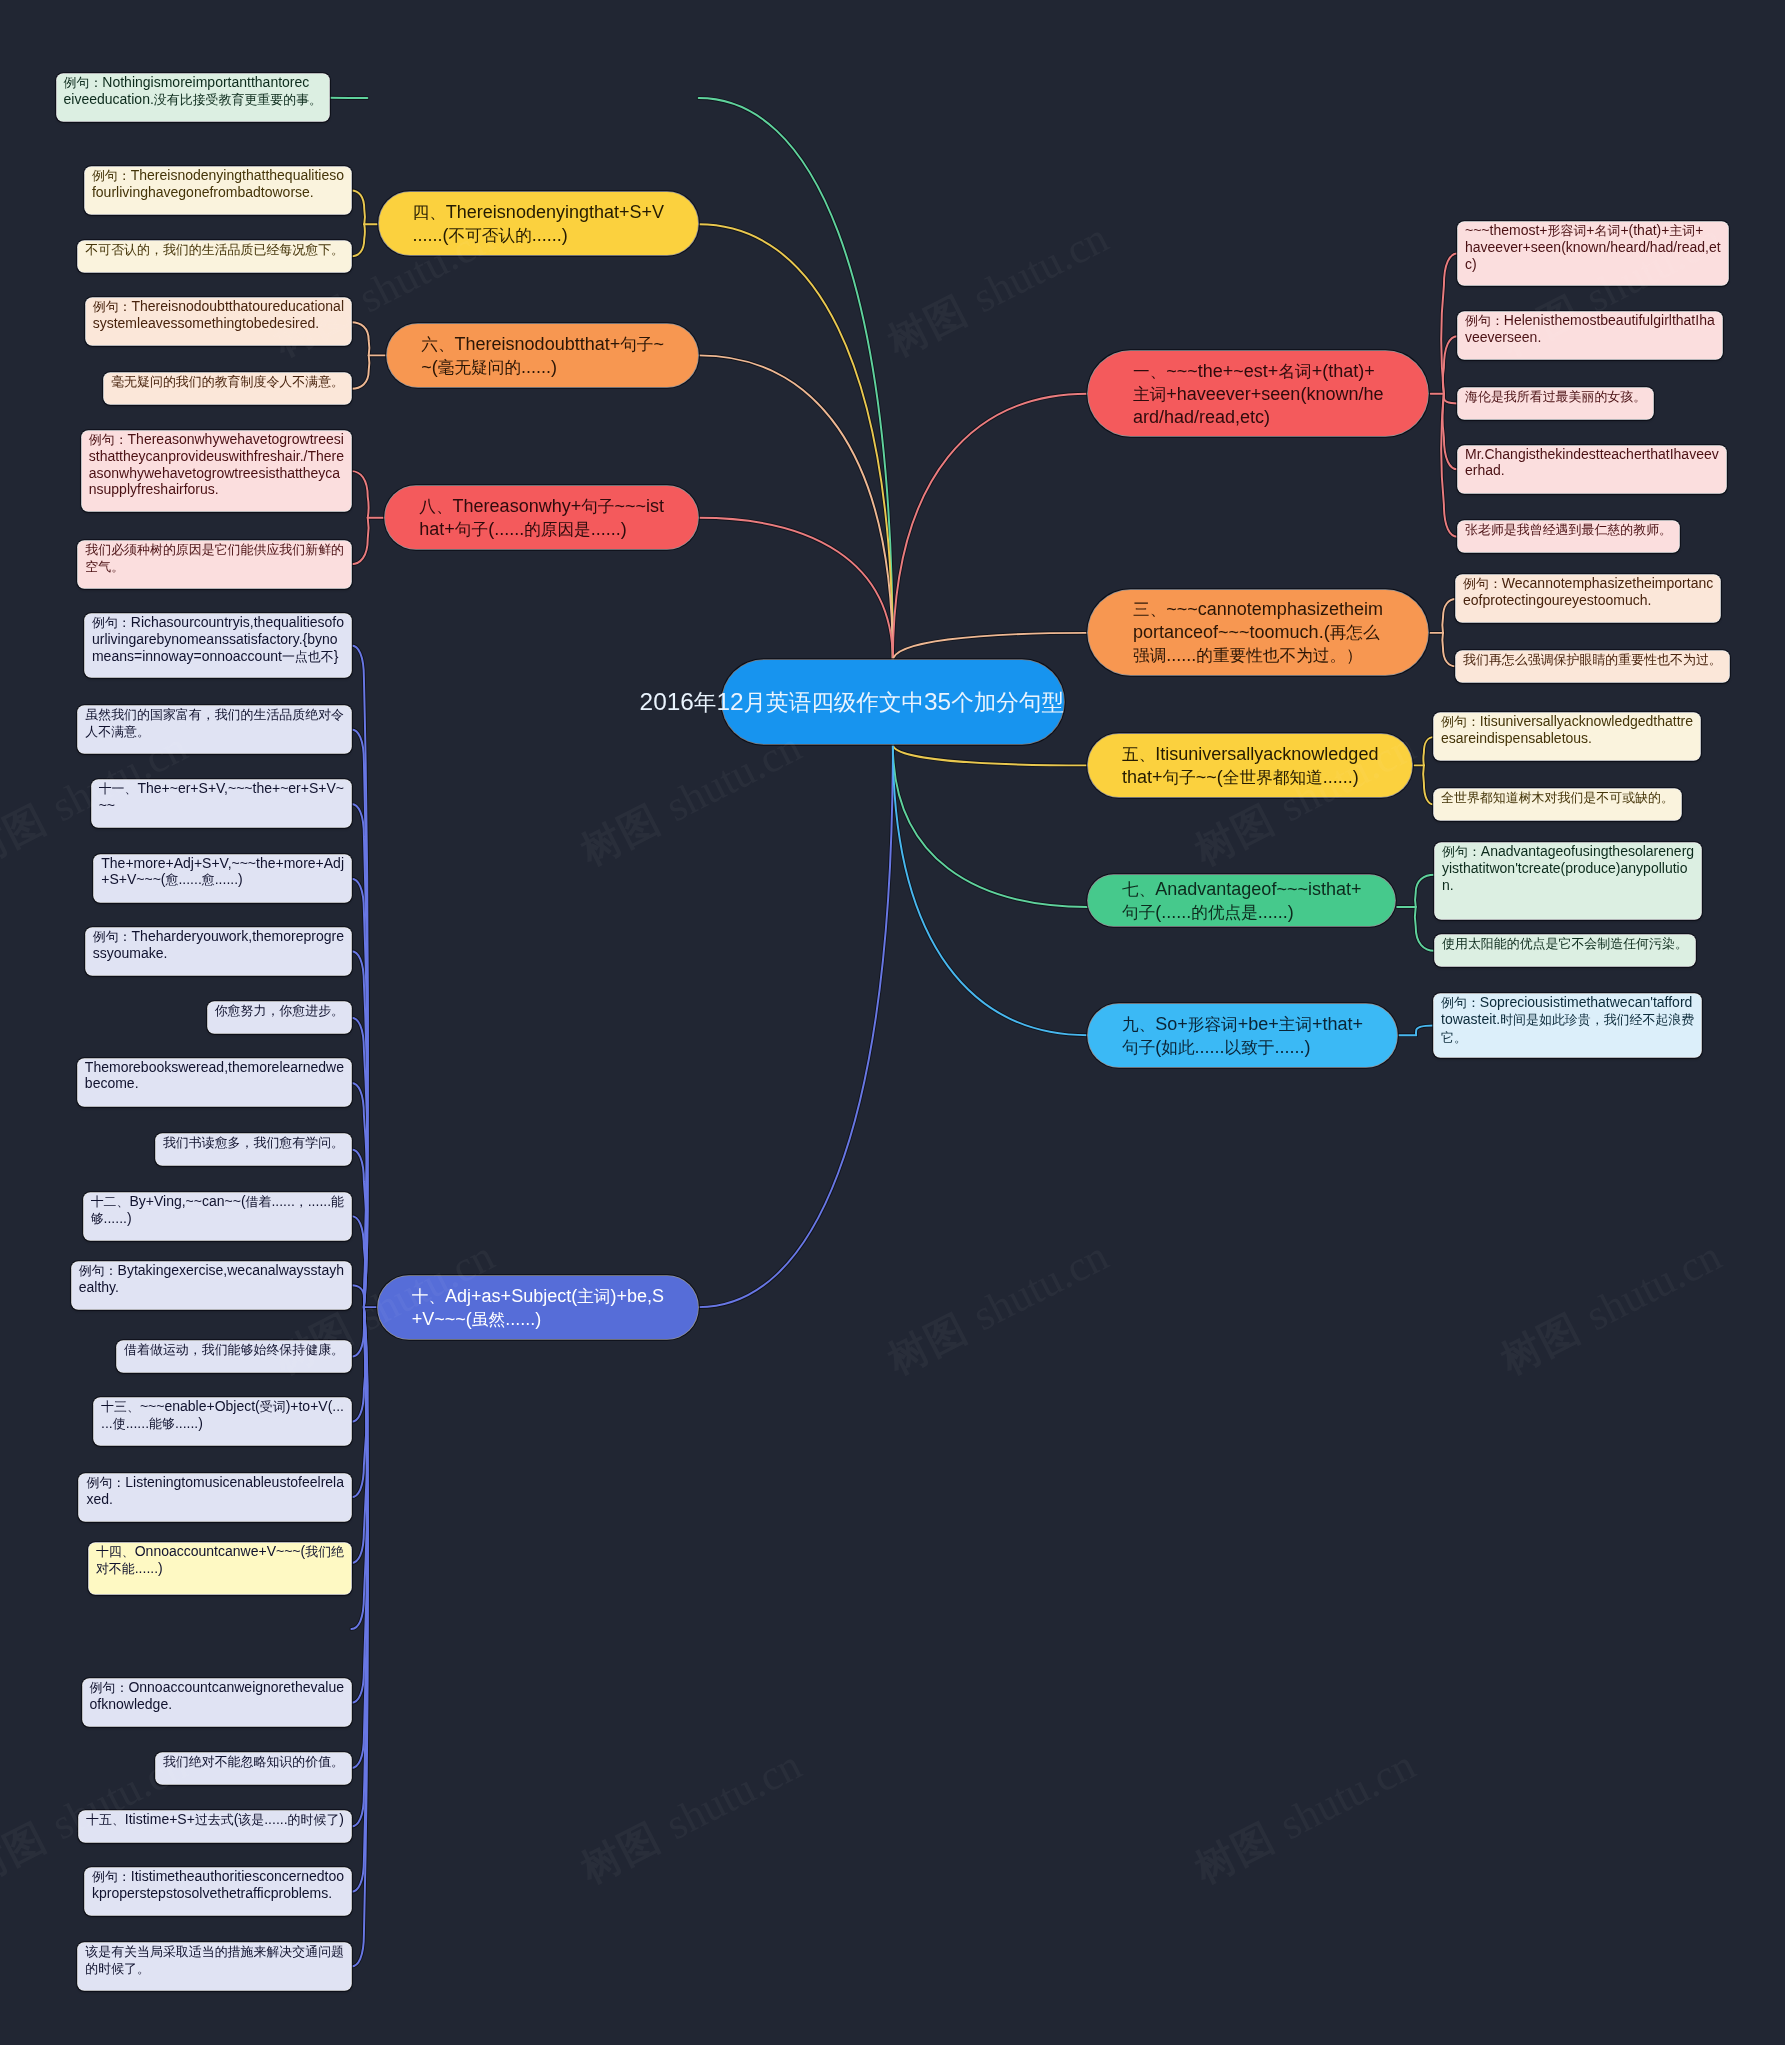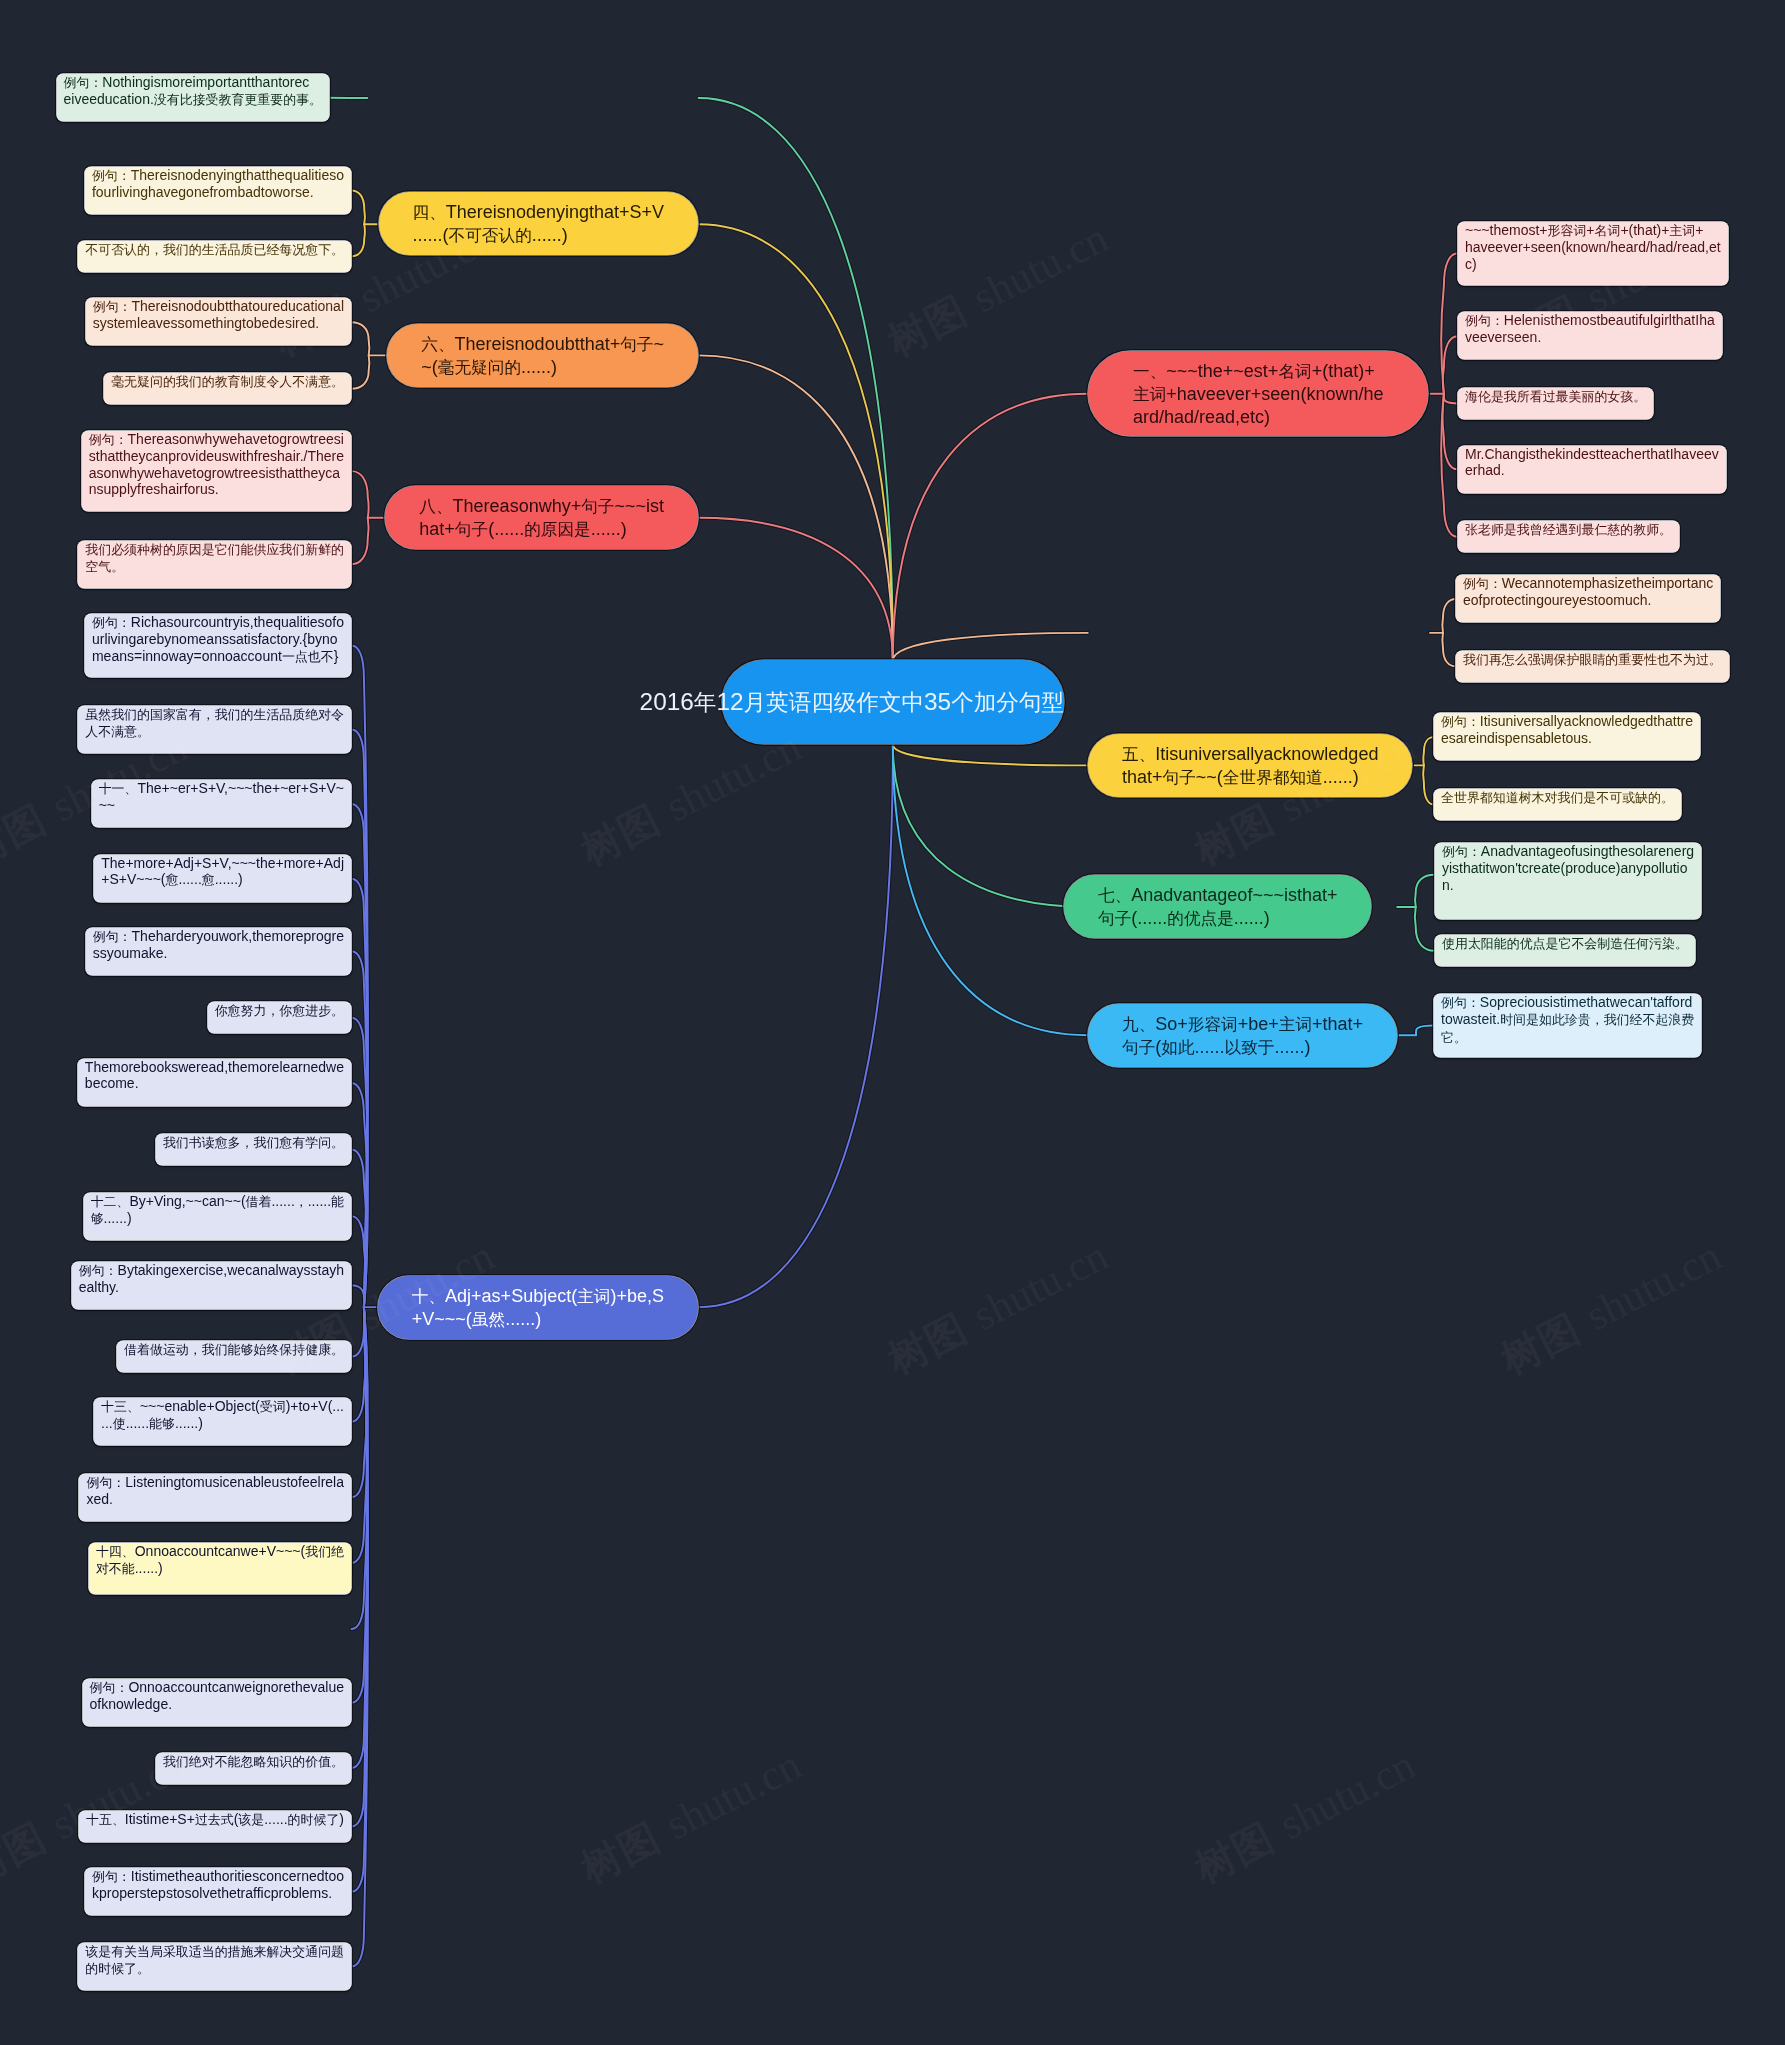--- a/index.html
+++ b/index.html
@@ -180,26 +180,27 @@
 <div class="leaf" style="right:1434px;top:1753px;height:31px;background:#E0E3F3;color:#10122E"><div class="ln"><i class="h">我们绝对不能忽略知识的价值。</i></div></div>
 <div class="leaf" style="right:1434px;top:1811px;height:31px;background:#E0E3F3;color:#10122E"><div class="ln"><i class="h">十五、</i>Itistime+S+<i class="h">过去式</i>(<i class="h">该是</i>......<i class="h">的时候了</i>)</div></div>
 <div class="leaf" style="right:1434px;top:1868px;height:47px;background:#E0E3F3;color:#10122E"><div class="ln"><i class="h">例句：</i>Itistimetheauthoritiesconcernedtoo</div><div class="ln">kproperstepstosolvethetrafficproblems.</div></div>
 <div class="leaf" style="right:1434px;top:1943px;height:47px;background:#E0E3F3;color:#10122E"><div class="ln"><i class="h">该是有关当局采取适当的措施来解决交通问题</i></div><div class="ln"><i class="h">的时候了。</i></div></div>
 <div class="mnode" style="left:1088px;top:351px;height:85px;background:#F45A5C;color:#2E0B0C;border-radius:43px;padding-left:45px;padding-right:45px"><div class="ln"><i class="h">一、</i>~~~the+~est+<i class="h">名词</i>+(that)+</div><div class="ln"><i class="h">主词</i>+haveever+seen(known/he</div><div class="ln">ard/had/read,etc)</div></div>
 <div class="leaf" style="left:1458px;top:222px;height:63px;background:#FBDEDE;color:#4A1013"><div class="ln">~~~themost+<i class="h">形容词</i>+<i class="h">名词</i>+(that)+<i class="h">主词</i>+</div><div class="ln">haveever+seen(known/heard/had/read,et</div><div class="ln">c)</div></div>
 <div class="leaf" style="left:1458px;top:312px;height:47px;background:#FBDEDE;color:#4A1013"><div class="ln"><i class="h">例句：</i>HelenisthemostbeautifulgirlthatIha</div><div class="ln">veeverseen.</div></div>
 <div class="leaf" style="left:1458px;top:388px;height:31px;background:#FBDEDE;color:#4A1013"><div class="ln"><i class="h">海伦是我所看过最美丽的女孩。</i></div></div>
 <div class="leaf" style="left:1458px;top:446px;height:47px;background:#FBDEDE;color:#4A1013"><div class="ln">Mr.ChangisthekindestteacherthatIhaveev</div><div class="ln">erhad.</div></div>
 <div class="leaf" style="left:1458px;top:521px;height:31px;background:#FBDEDE;color:#4A1013"><div class="ln"><i class="h">张老师是我曾经遇到最仁慈的教师。</i></div></div>
+<div class="mnode" style="left:1088px;top:590px;height:85px;background:#F79751;color:#2B1606;border-radius:43px;padding-left:45px;padding-right:45px"><div class="ln"><i class="h">三、</i>~~~cannotemphasizetheim</div><div class="ln">portanceof~~~toomuch.(<i class="h">再怎么</i></div><div class="ln"><i class="h">强调</i>......<i class="h">的重要性也不为过。）</i></div></div>
 <div class="leaf" style="left:1456px;top:575px;height:47px;background:#FBE7D9;color:#48230D"><div class="ln"><i class="h">例句：</i>Wecannotemphasizetheimportanc</div><div class="ln">eofprotectingoureyestoomuch.</div></div>
 <div class="leaf" style="left:1456px;top:651px;height:31px;background:#FBE7D9;color:#48230D"><div class="ln"><i class="h">我们再怎么强调保护眼睛的重要性也不为过。</i></div></div>
 <div class="mnode" style="left:1088px;top:734px;height:63px;background:#FBD13E;color:#241B02;border-radius:31px;padding-left:34px;padding-right:34px"><div class="ln"><i class="h">五、</i>Itisuniversallyacknowledged</div><div class="ln">that+<i class="h">句子</i>~~(<i class="h">全世界都知道</i>......)</div></div>
 <div class="leaf" style="left:1434px;top:713px;height:47px;background:#FAF3DD;color:#443408"><div class="ln"><i class="h">例句：</i>Itisuniversallyacknowledgedthattre</div><div class="ln">esareindispensabletous.</div></div>
 <div class="leaf" style="left:1434px;top:789px;height:31px;background:#FAF3DD;color:#443408"><div class="ln"><i class="h">全世界都知道树木对我们是不可或缺的。</i></div></div>
-<div class="mnode" style="left:1064px;top:875px;height:63px;background:#46C98C;color:#0D2A1D;border-radius:31px;padding-left:34px;padding-right:34px"><div class="ln"><i class="h">七、</i>Anadvantageof~~~isthat+</div><div class="ln"><i class="h">句子</i>(......<i class="h">的优点是</i>......)</div></div>
+<div class="mnode" style="left:1088px;top:875px;height:51px;background:#46C98C;color:#0D2A1D;border-radius:31px;padding-left:34px;padding-right:34px"><div class="ln"><i class="h">七、</i>Anadvantageof~~~isthat+</div><div class="ln"><i class="h">句子</i>(......<i class="h">的优点是</i>......)</div></div>
 <div class="leaf" style="left:1435px;top:843px;height:76px;background:#DCEFE2;color:#0C2B1C"><div class="ln"><i class="h">例句：</i>Anadvantageofusingthesolarenerg</div><div class="ln">yisthatitwon'tcreate(produce)anypollutio</div><div class="ln">n.</div></div>
 <div class="leaf" style="left:1435px;top:935px;height:31px;background:#DCEFE2;color:#0C2B1C"><div class="ln"><i class="h">使用太阳能的优点是它不会制造任何污染。</i></div></div>
 <div class="mnode" style="left:1088px;top:1004px;height:63px;background:#3BB9F5;color:#0A2436;border-radius:31px;padding-left:34px;padding-right:34px"><div class="ln"><i class="h">九、</i>So+<i class="h">形容词</i>+be+<i class="h">主词</i>+that+</div><div class="ln"><i class="h">句子</i>(<i class="h">如此</i>......<i class="h">以致于</i>......)</div></div>
 <div class="leaf" style="left:1434px;top:994px;height:63px;background:#DCEFFA;color:#0A2939"><div class="ln"><i class="h">例句：</i>Sopreciousistimethatwecan'tafford</div><div class="ln">towasteit.<i class="h">时间是如此珍贵，我们经不起浪费</i></div><div class="ln"><i class="h">它。</i></div></div>
 <div class="wmlayer">
       <div class="wmk" style="left:265px;top:321px"><span><i class="h">树图</i> </span><span class="wlat">shutu.cn</span></div>
       <div class="wmk" style="left:879px;top:321px"><span><i class="h">树图</i> </span><span class="wlat">shutu.cn</span></div>
       <div class="wmk" style="left:1492px;top:321px"><span><i class="h">树图</i> </span><span class="wlat">shutu.cn</span></div>
       <div class="wmk" style="left:-42px;top:830px"><span><i class="h">树图</i> </span><span class="wlat">shutu.cn</span></div>
       <div class="wmk" style="left:572px;top:830px"><span><i class="h">树图</i> </span><span class="wlat">shutu.cn</span></div>

